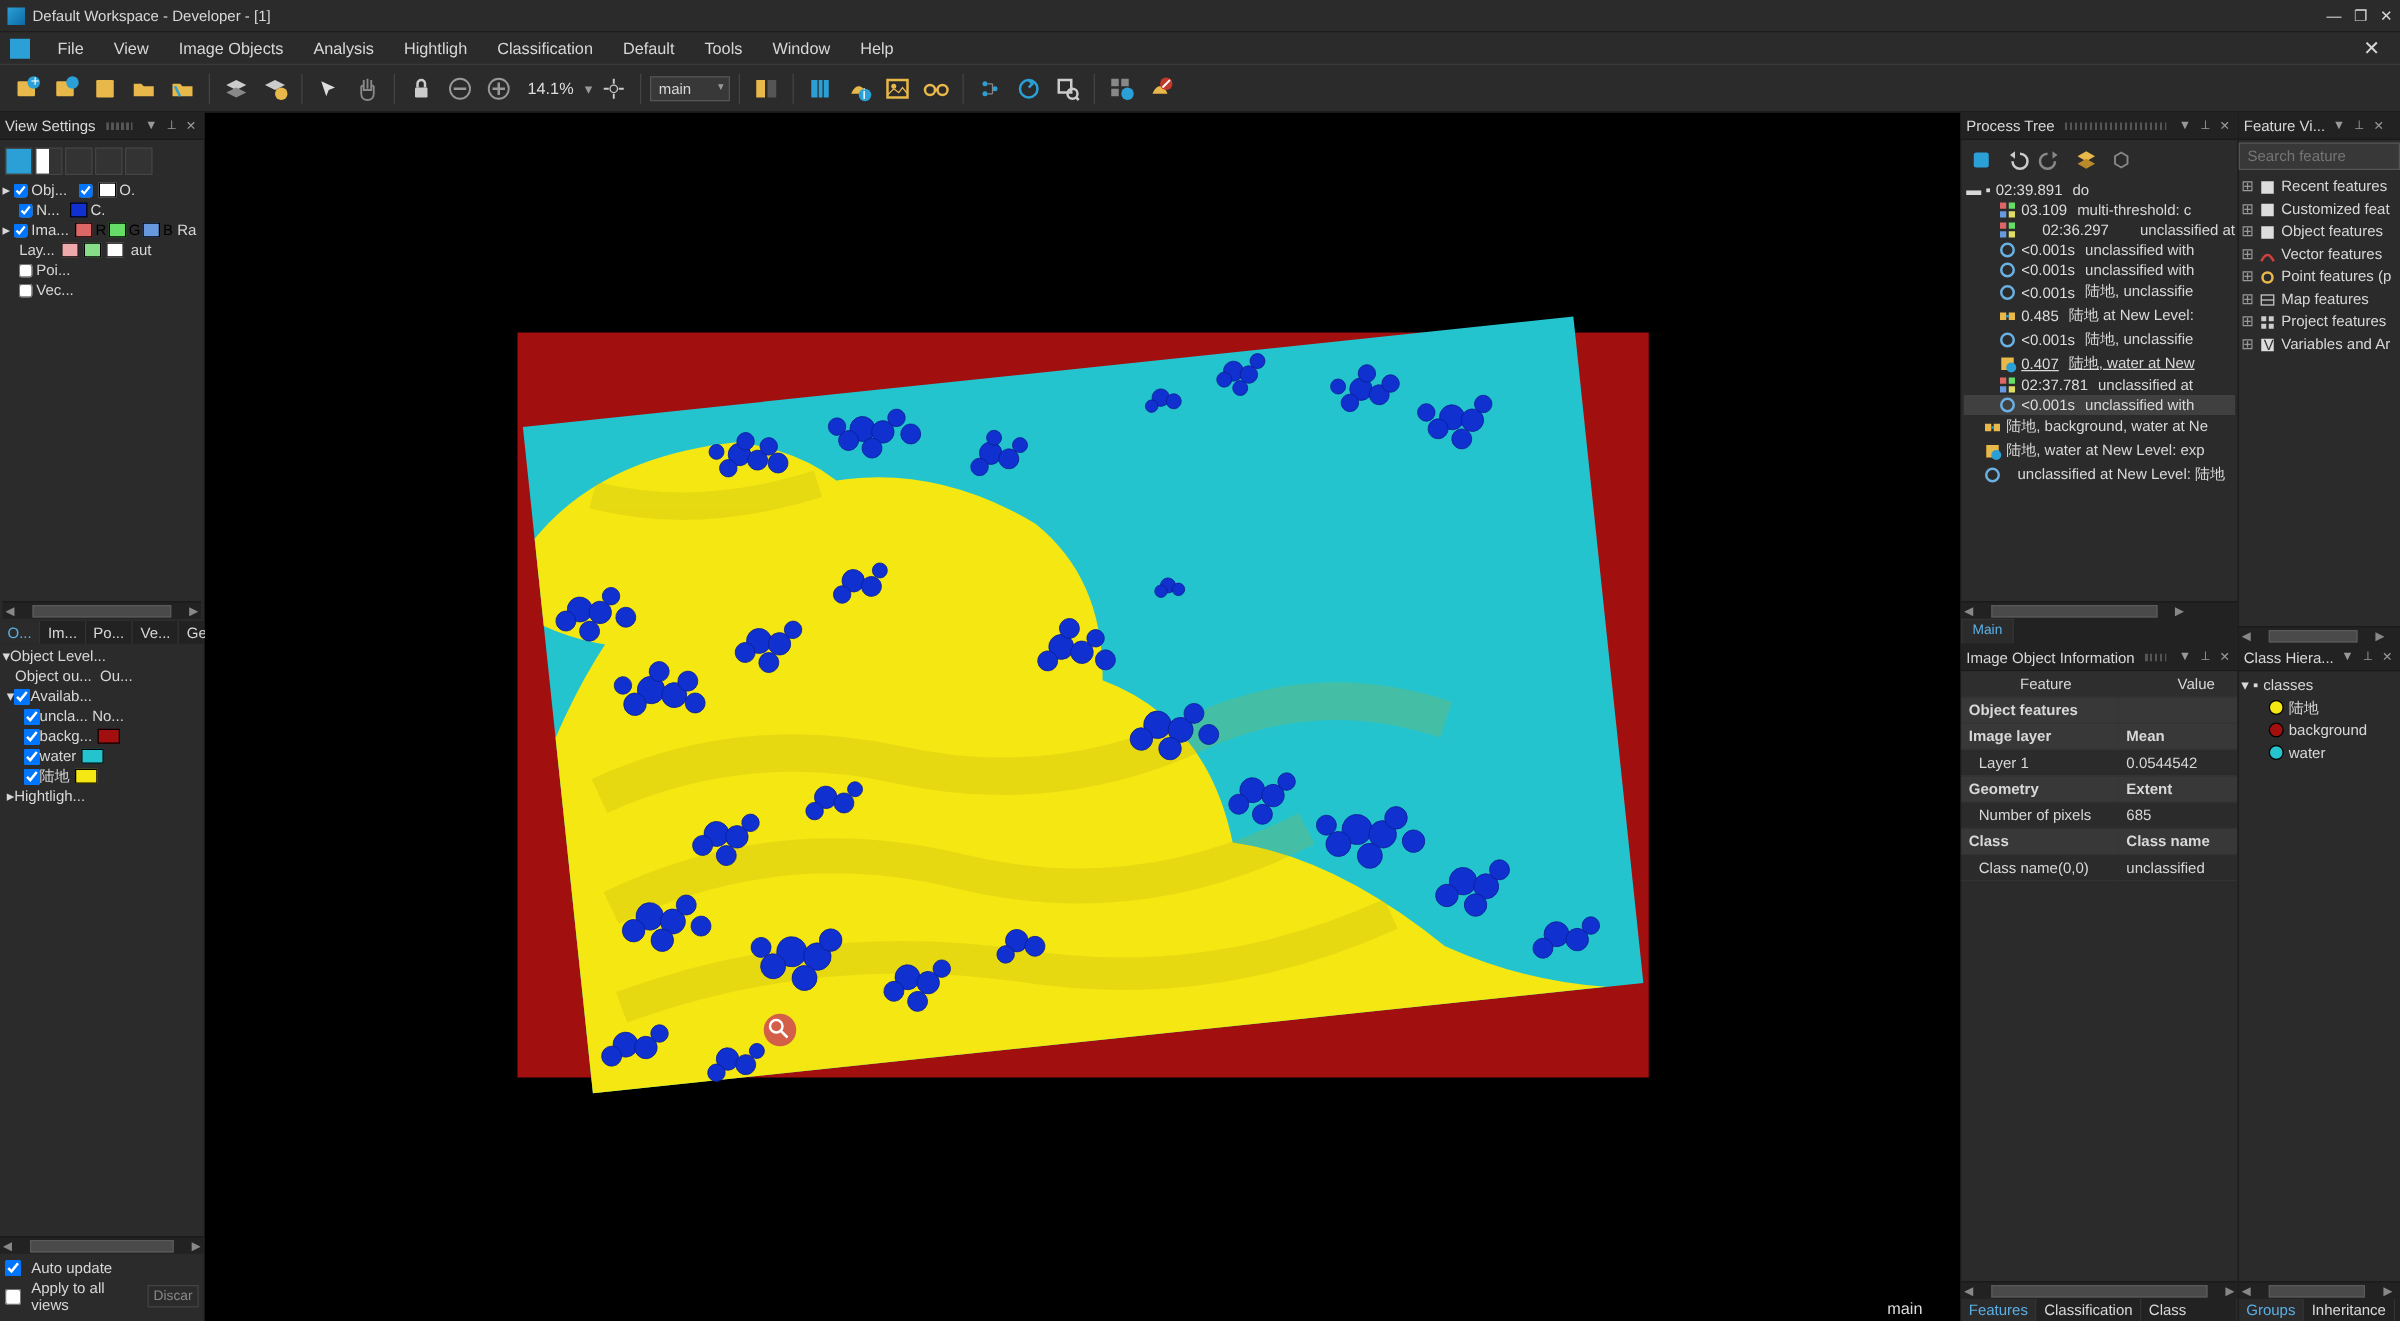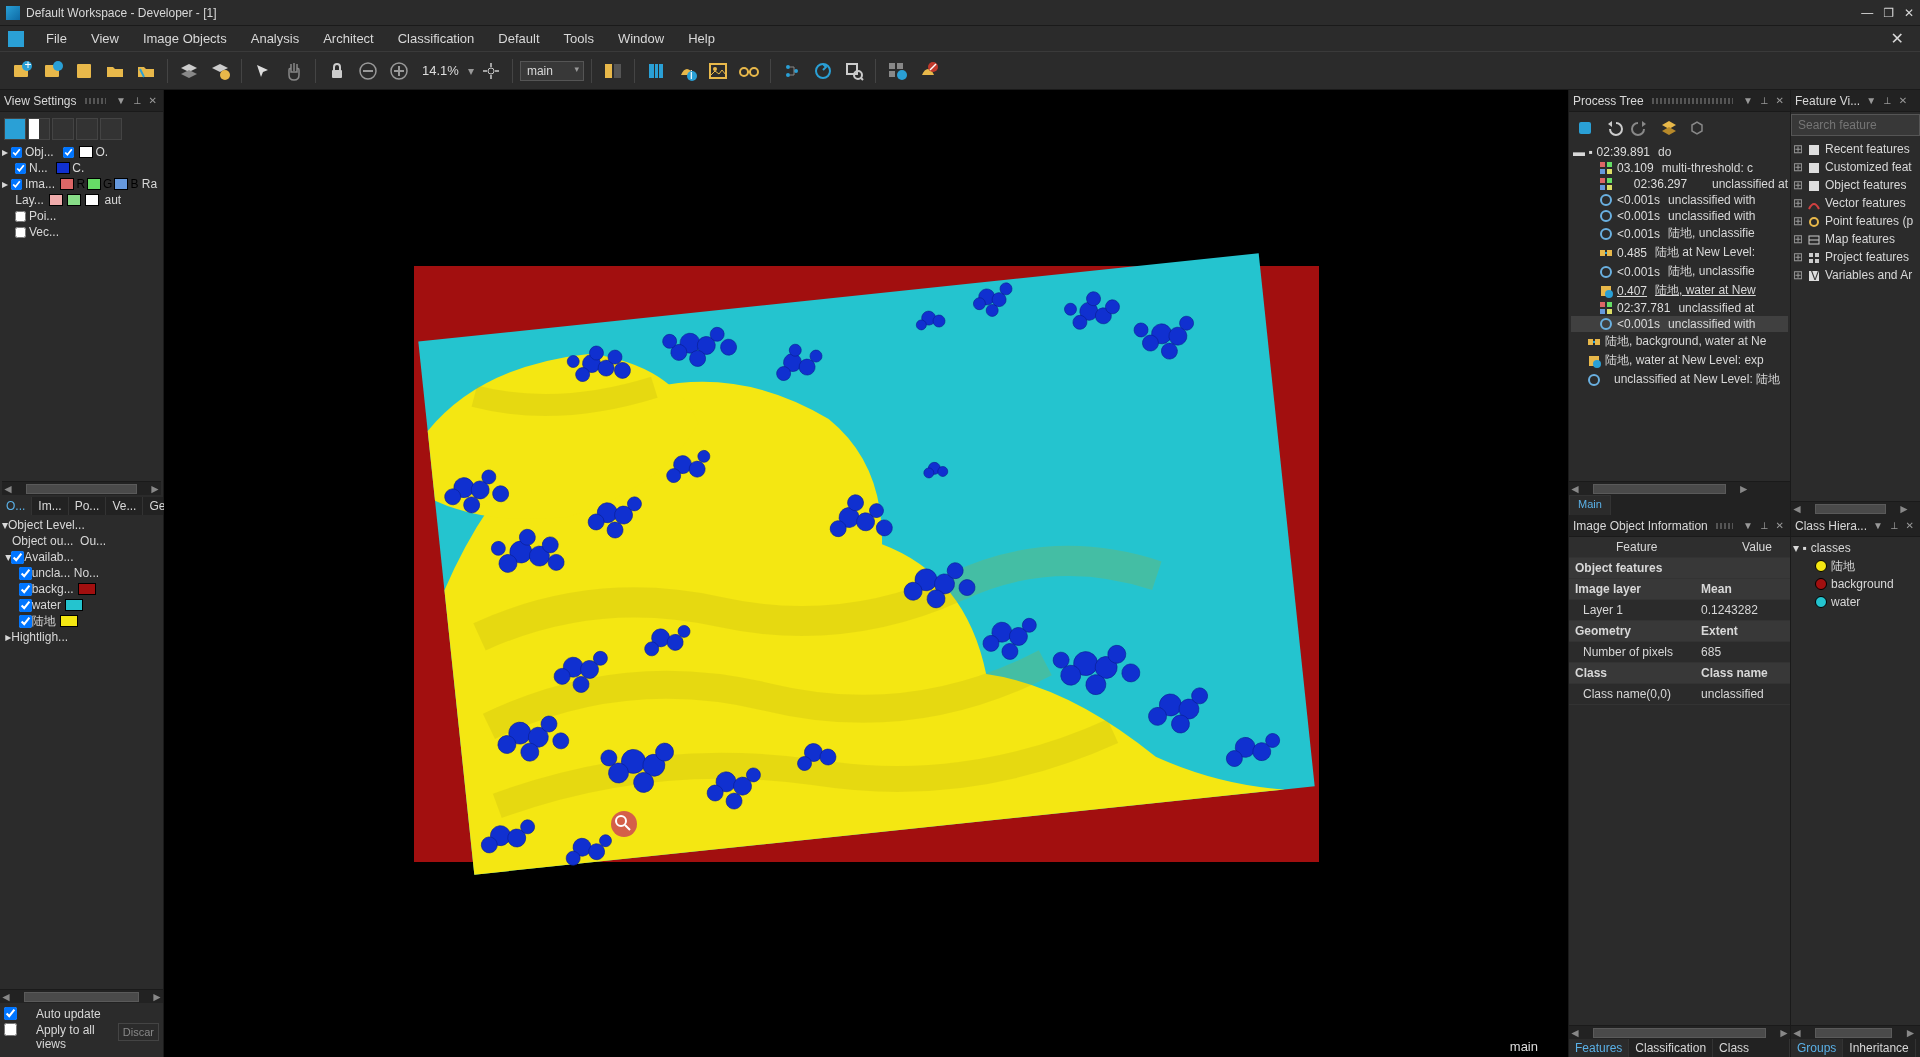--- a/index.html
+++ b/index.html
@@ -34,21 +34,21 @@
 .scroll-h { height:14px; background:#222; display:flex; align-items:center; border-top:1px solid #1a1a1a; }
 .scroll-h .thumb { height:10px; background:#4a4a4a; border:1px solid #5a5a5a; margin:0 12px; flex:1; }
 .scroll-h .arrow { width:12px; text-align:center; color:#888; }
 .tabs-bottom { height:18px; display:flex; background:#222; font-size:11px; }
 .tabs-bottom .tab { padding:2px 6px; border-right:1px solid #333; cursor:pointer; }
 .tabs-bottom .tab.active { background:#2b2b2b; color:#5ab0e6; }
 .obj-level-body { flex:1; padding:2px; font-family:Consolas,monospace; font-size:11px; line-height:16px; overflow:hidden; }
 .ol-row { display:flex; align-items:center; white-space:nowrap; }
 .ol-row .sw { width:18px; height:12px; border:1px solid #000; margin-left:4px; }
 .bottom-checks { padding:4px; font-size:12px; }
-.bottom-checks label { display:flex; align-items:flex-start; gap:19px; margin-bottom:2px; }
+.bottom-checks label { display:flex; align-items:center; gap:8px; margin-bottom:2px; }
 .discard-btn { margin-left:auto; padding:2px 4px; border:1px solid #444; color:#888; font-size:11px; }
 .canvas-area { flex:1; background:#000; display:flex; align-items:center; justify-content:center; position:relative; }
 .canvas-img { width:905px; height:596px; background:#a20f0f; position:relative; margin-top:-20px; }
 .canvas-footer { position:absolute; bottom:0; right:0; height:20px; background:#000; color:#ddd; padding:2px 30px; font-size:13px; }
 .right-col-1 { width:222px; display:flex; flex-direction:column; }
 .right-col-2 { width:130px; display:flex; flex-direction:column; }
 .ptree-toolbar { display:flex; gap:4px; padding:4px; }
 .ptree-toolbar .tb-btn { width:24px; height:24px; }
 .ptree-body { flex:1; overflow:hidden; font-size:11px; padding:0 2px; }
 .pt-row { display:flex; align-items:center; padding:1px 0; white-space:nowrap; gap:4px; }
@@ -83,21 +83,21 @@
     <span>✕</span>
   </div>
 </div>
 
 <div class="menubar">
   <span class="menu-icon"></span>
   <span class="menu-item">File</span>
   <span class="menu-item">View</span>
   <span class="menu-item">Image Objects</span>
   <span class="menu-item">Analysis</span>
-  <span class="menu-item">Architect</span>
+  <span class="menu-item">Hightligh</span>
   <span class="menu-item">Classification</span>
   <span class="menu-item">Default</span>
   <span class="menu-item">Tools</span>
   <span class="menu-item">Window</span>
   <span class="menu-item">Help</span>
   <span class="close-x">✕</span>
 </div>
 
 <div class="toolbar">
   <div class="tb-btn">
@@ -732,21 +732,21 @@
             <tr class="section">
               <td><b>Object features</b></td>
               <td><b></b></td>
             </tr>
             <tr class="section">
               <td><b>Image layer</b></td>
               <td><b>Mean</b></td>
             </tr>
             <tr>
               <td style="padding-left:14px">Layer 1</td>
-              <td>0.1243282</td>
+              <td>0.0544542</td>
             </tr>
             <tr class="section">
               <td><b>Geometry</b></td>
               <td><b>Extent</b></td>
             </tr>
             <tr>
               <td style="padding-left:14px">Number of pixels</td>
               <td>685</td>
             </tr>
             <tr class="section">

